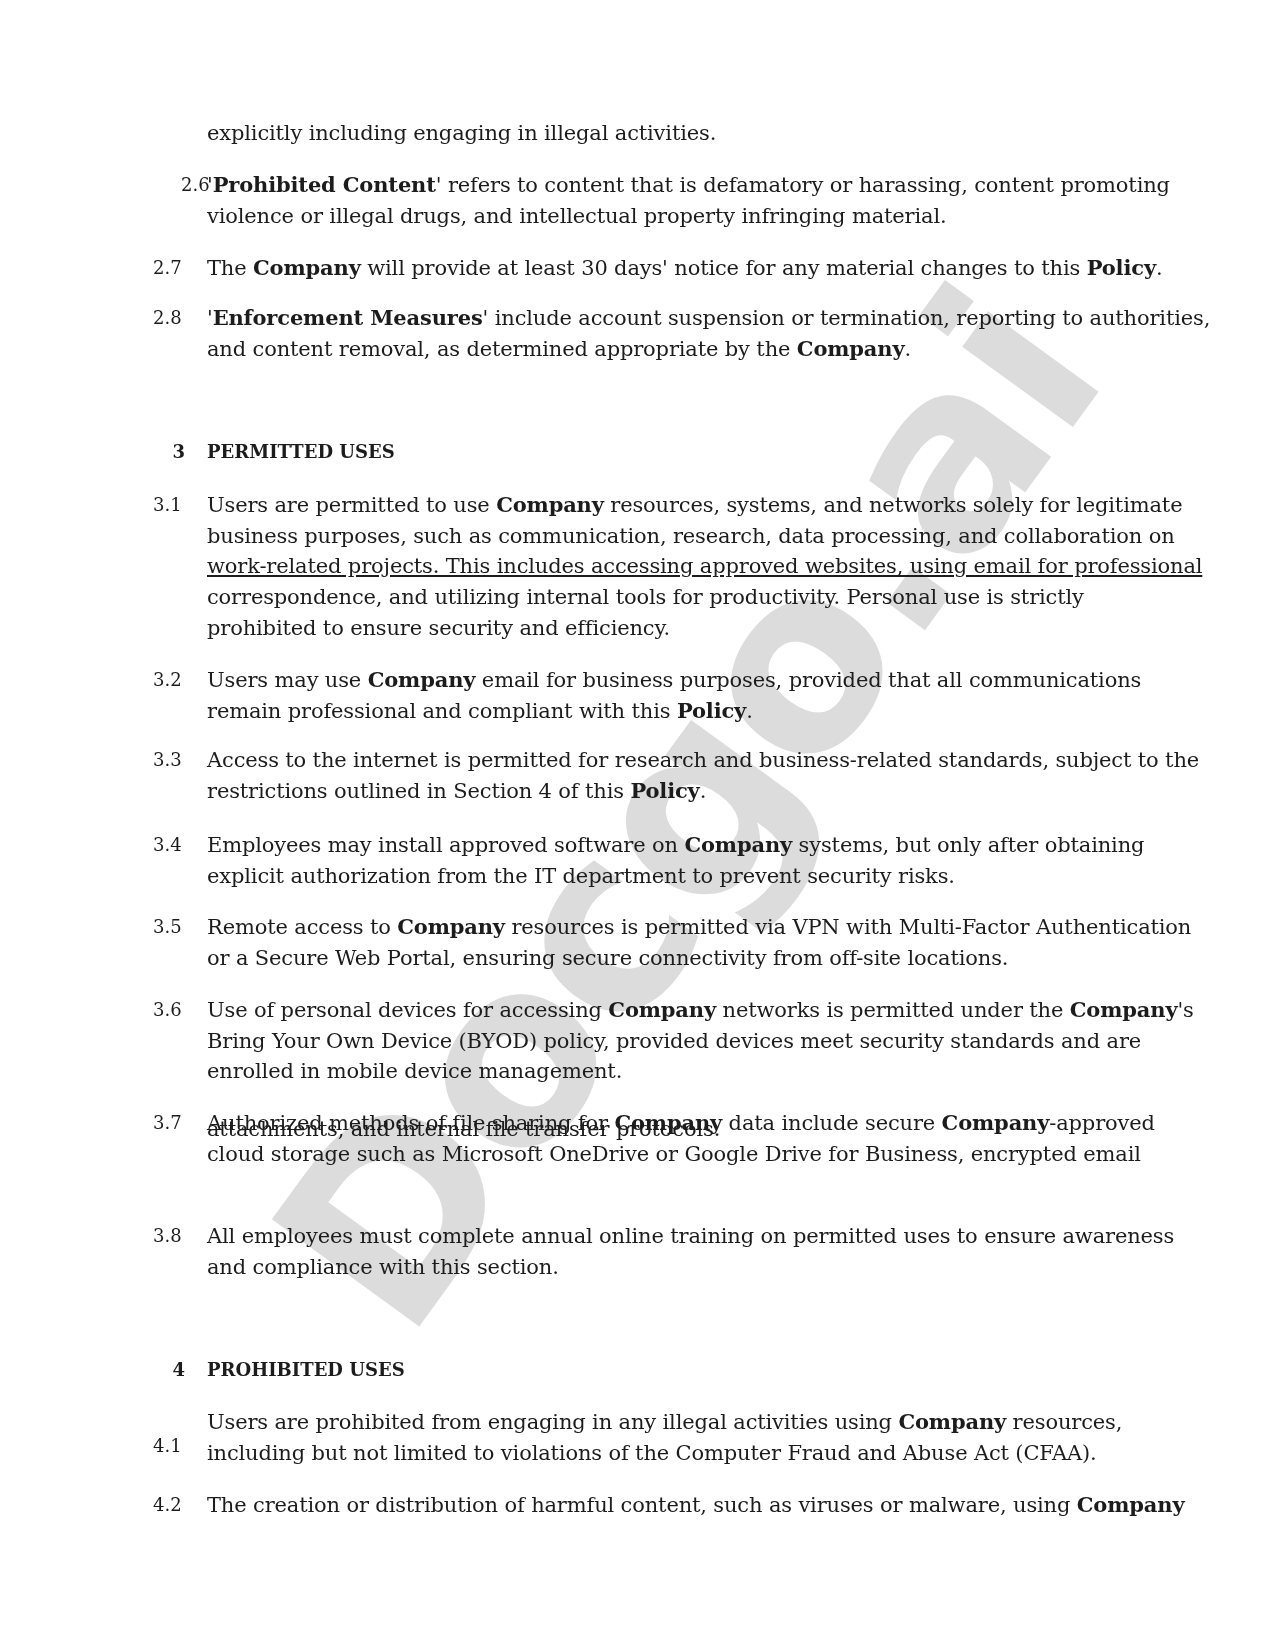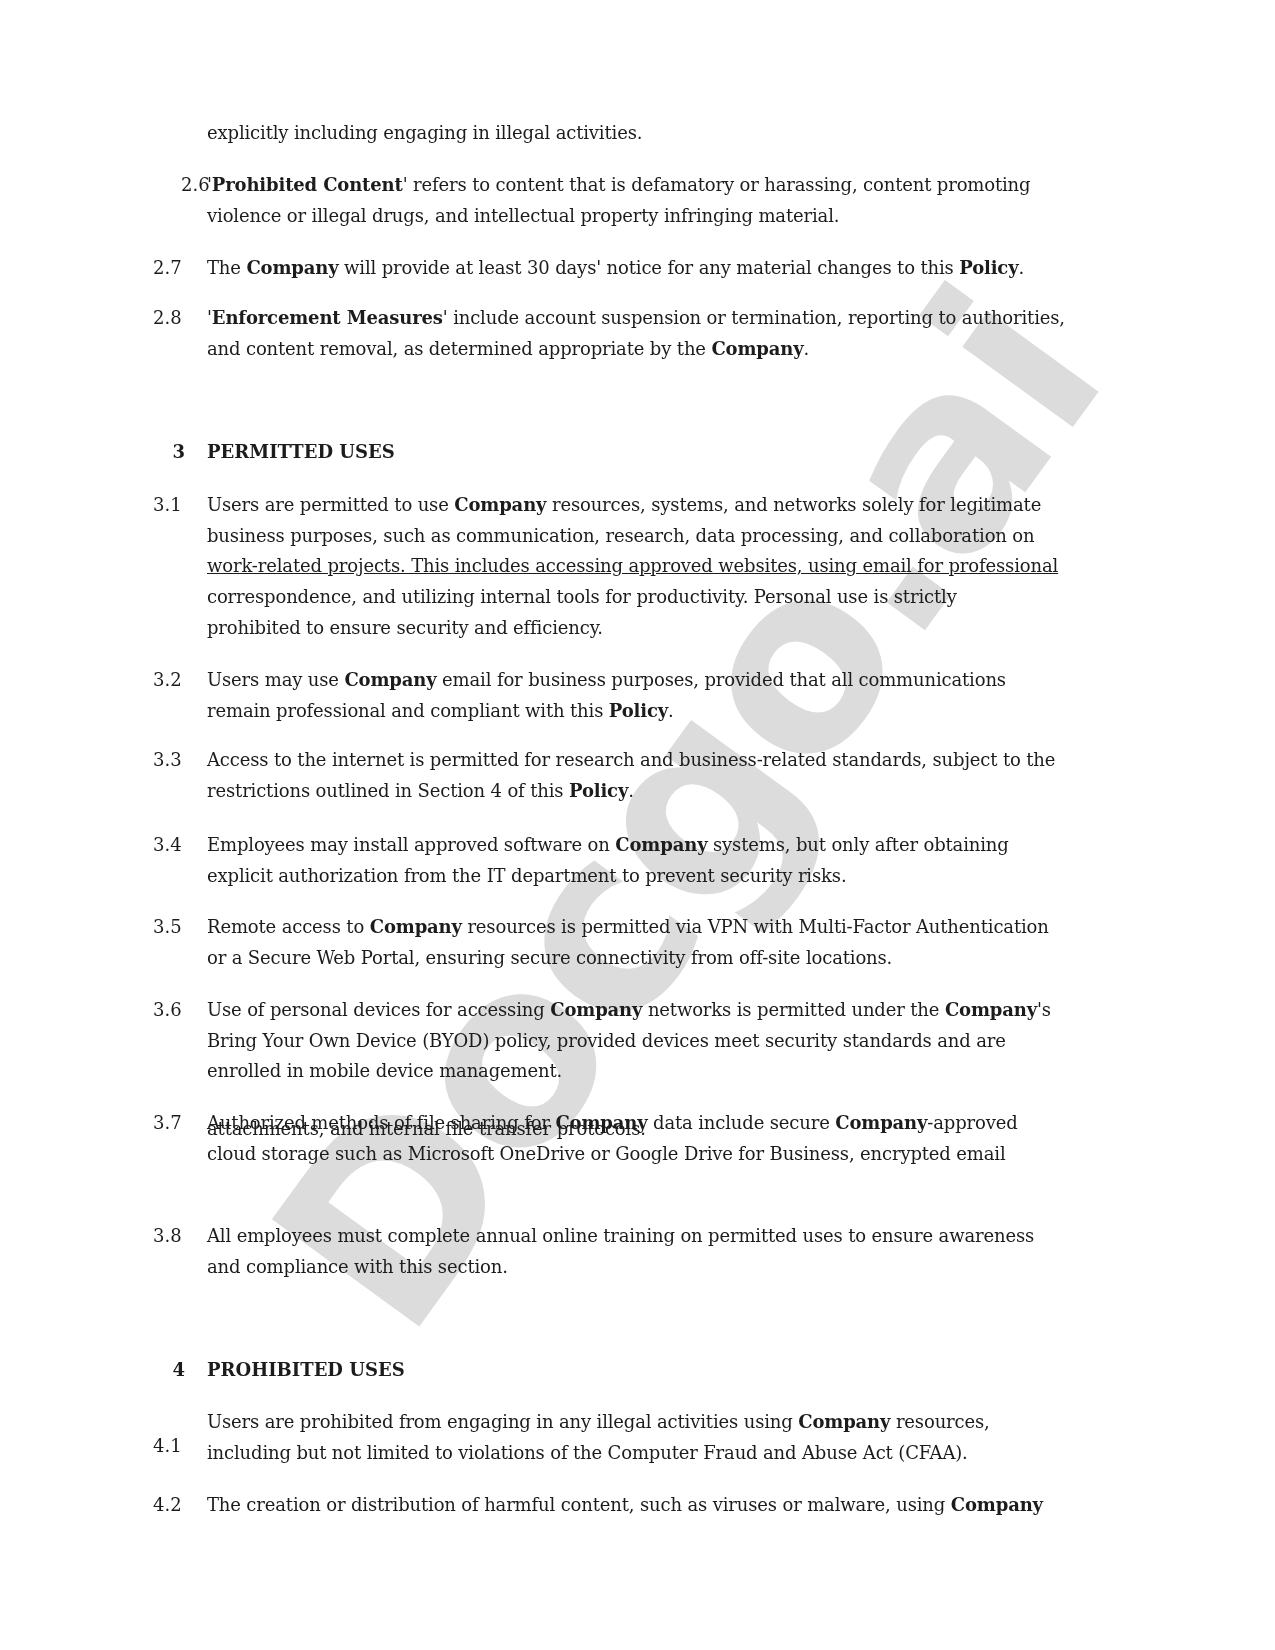--- a/index.html
+++ b/index.html
@@ -24,21 +24,21 @@
     white-space: nowrap;
     text-align: center;
     letter-spacing: -4px;
     z-index: 0;
     user-select: none;
   }
   .line {
     position: absolute;
     left: 207px;
     white-space: nowrap;
-    font-size: 18px;
+    font-size: 21px;
     line-height: 22px;
     z-index: 1;
     letter-spacing: -0.15px;
   }
   .num {
     position: absolute;
     left: 153px;
     font-size: 18px;
     line-height: 22px;
     white-space: nowrap;

